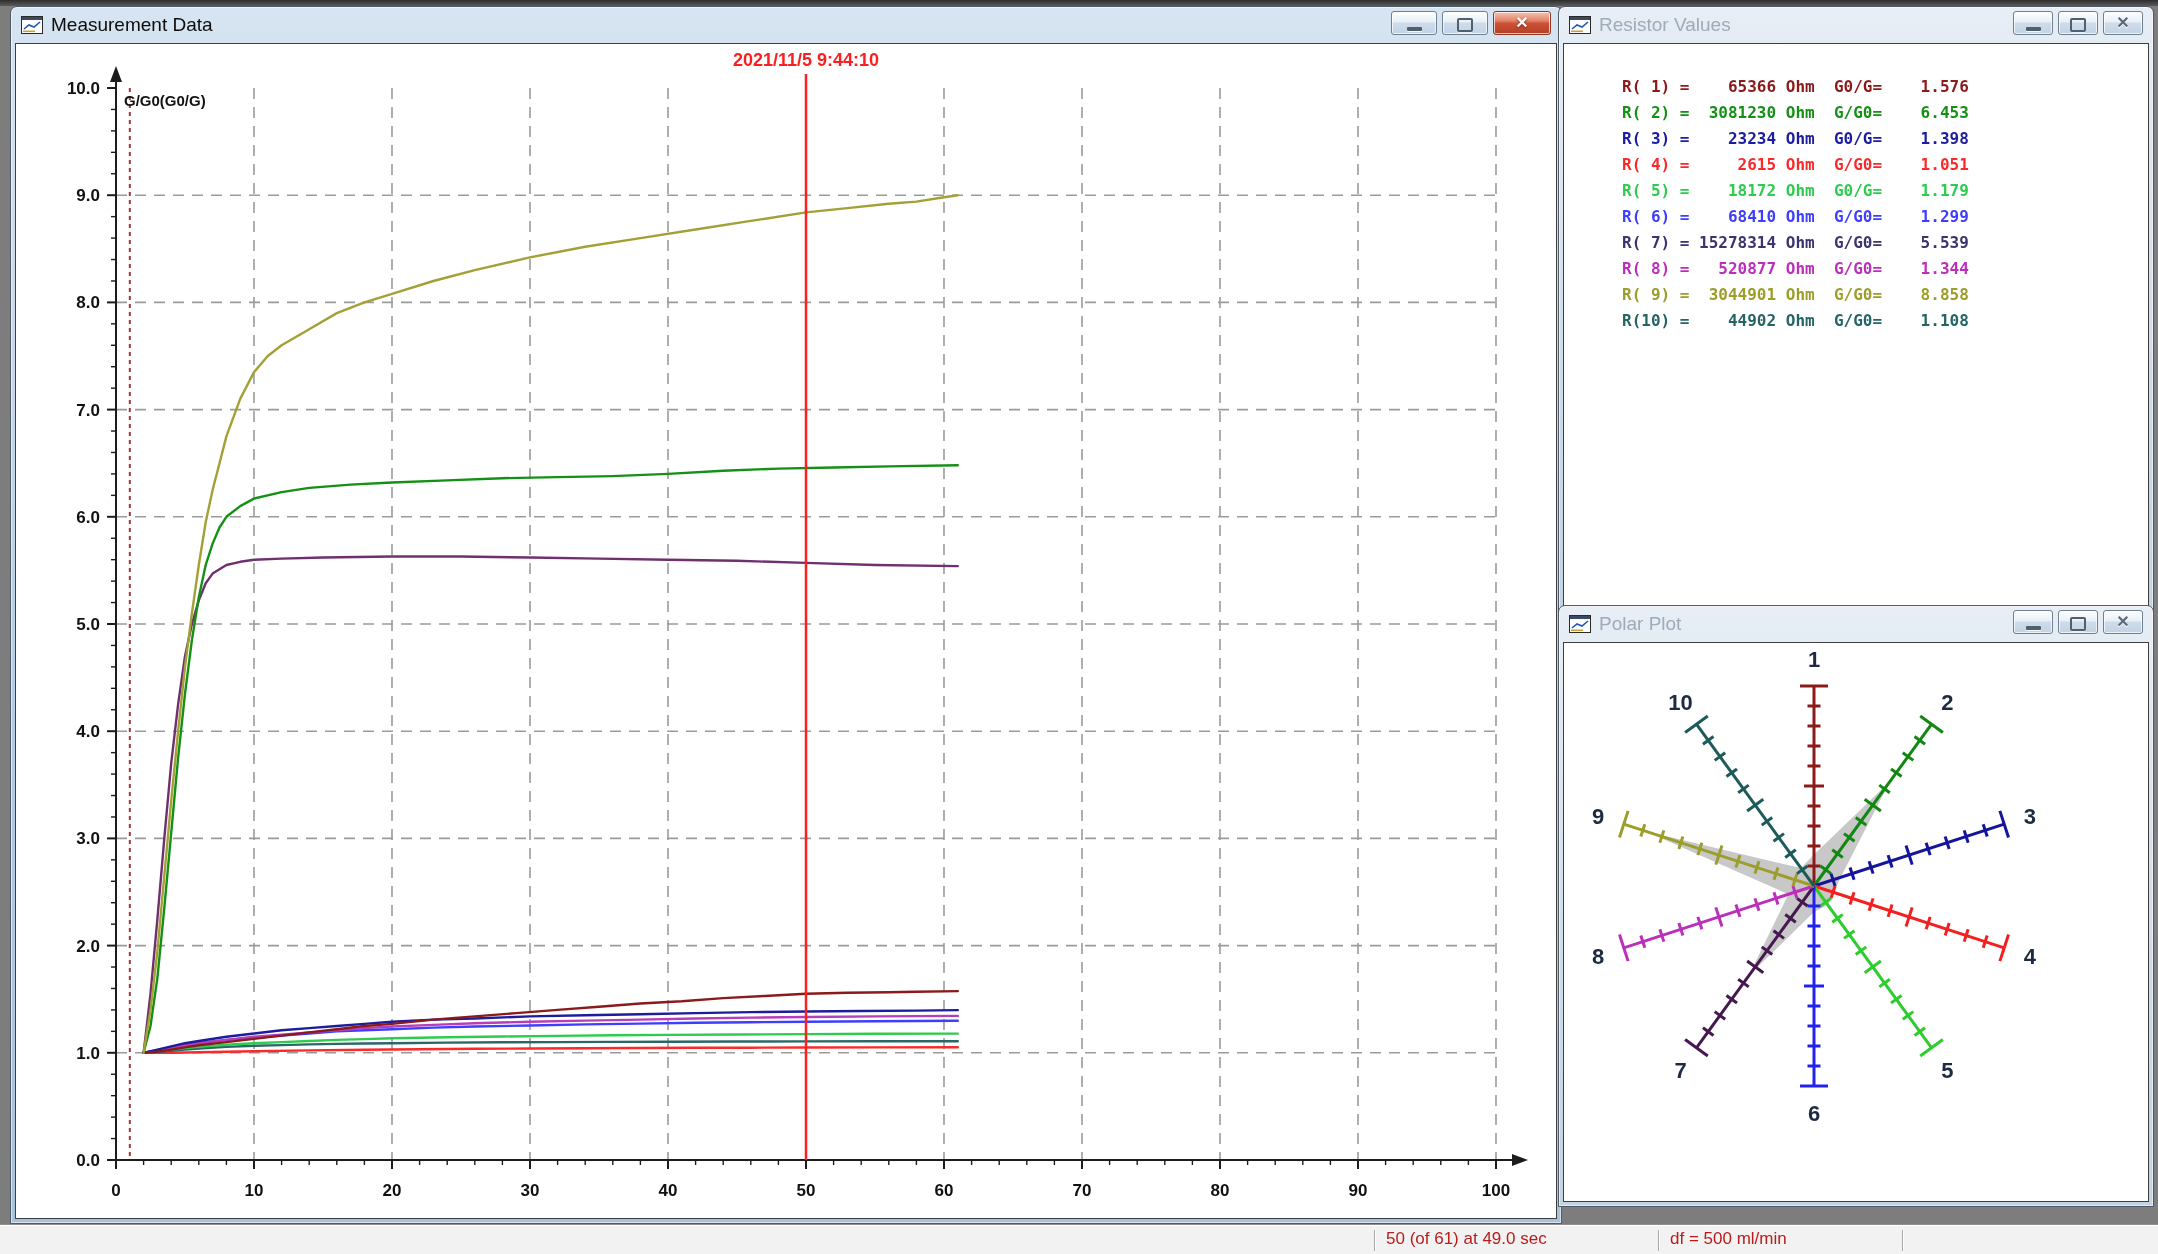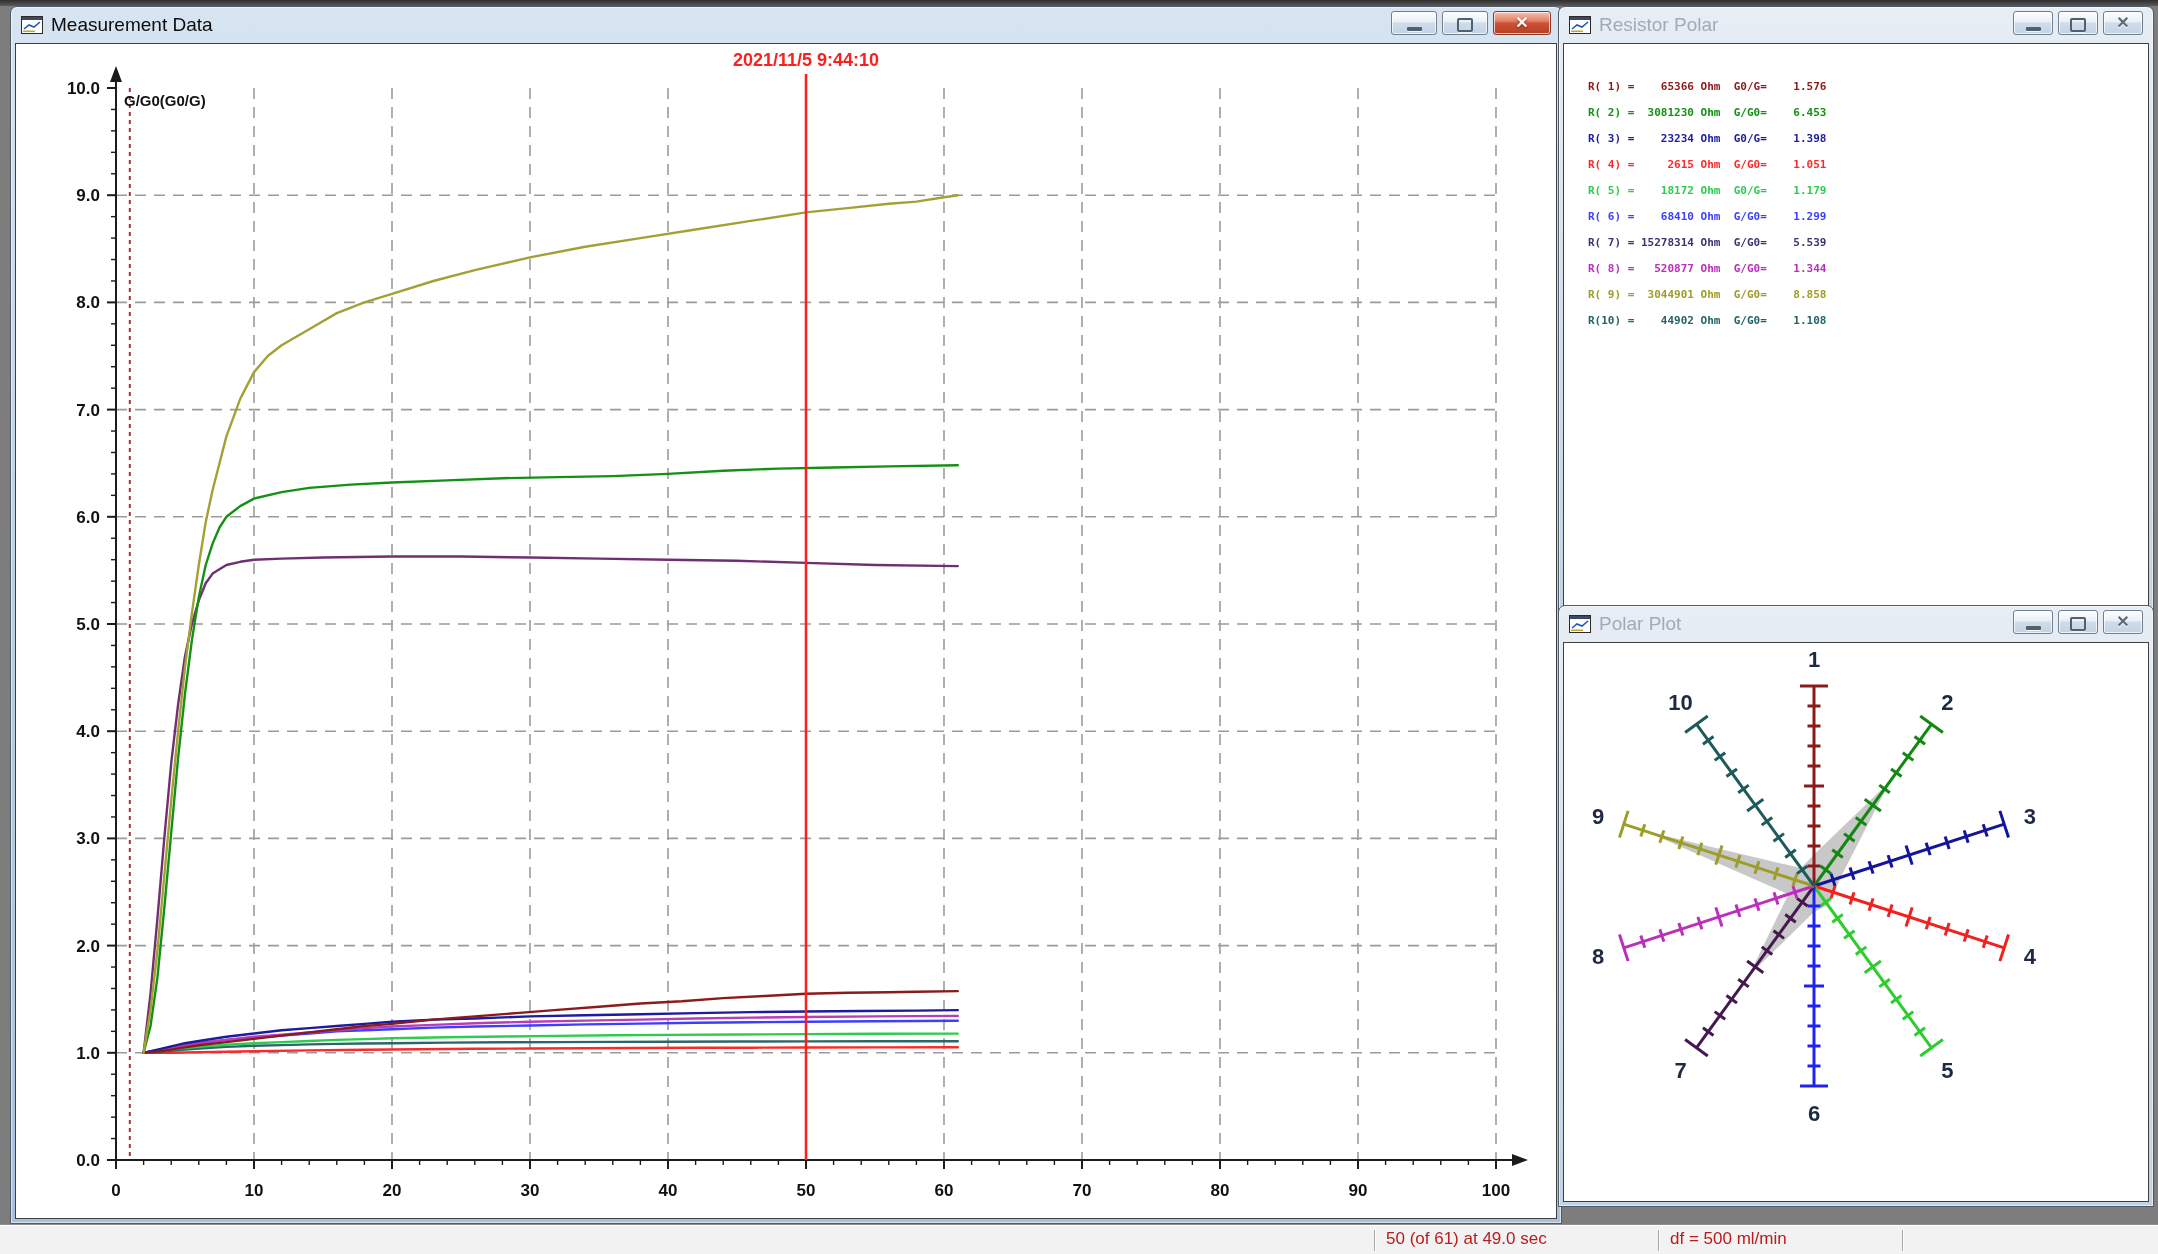--- a/index.html
+++ b/index.html
@@ -30,21 +30,21 @@
   .g-max{display:block;width:12px;height:10px;border:2px solid #51606f;border-radius:2px;
        margin:4px auto 0;box-shadow:0 1px 0 rgba(255,255,255,.6);background:transparent;}
   .g-x{display:block;text-align:center;font-weight:bold;font-size:16px;line-height:22px;}
   .close-red .g-x{color:#fff;text-shadow:0 1px 2px rgba(70,10,0,.65);}
   .gray-x{color:#5d6c7c;text-shadow:0 1px 0 #fff;}
   .client{position:absolute;left:4px;right:4px;top:36px;bottom:4px;background:#fff;
        border:1px solid #3f3f3f;overflow:hidden;}
   .client svg{display:block;}
   
   #resistor-list{padding:30px 0 0 24px;font-family:"DejaVu Sans Mono",monospace;
-       font-size:11px;font-weight:bold;line-height:26px;white-space:pre;}
+       font-size:16px;font-weight:bold;line-height:26px;white-space:pre;margin-left:34px;}
   
   #statusbar{position:absolute;left:0;top:1224px;width:2158px;height:30px;
        background:#f2f2f2;border-top:1px solid #8f8f8f;box-shadow:inset 0 1px 0 #fff;}
   .sb-sep{position:absolute;top:5px;bottom:4px;width:0;border-left:1px solid #a8a8a8;
        border-right:1px solid #fdfdfd;}
   .sb-text{position:absolute;top:4px;font-size:17px;color:#b91c1c;white-space:nowrap;}
 </style>
 </head>
 <body>
 
@@ -243,21 +243,21 @@
 <section class="win inactive" style="left:1558px;top:6px;width:594px;height:611px;">
   <header class="titlebar">
     <span class="app-icon">
       <svg viewBox="0 0 22 18" width="22" height="18">
         <rect x="0.5" y="0.5" width="21" height="17" fill="#ffffff" stroke="#2a2a2a"></rect>
         <rect x="1" y="1" width="20" height="3" fill="#3a4a66"></rect>
         <polyline points="3,13 8,9 13,11 19,6" fill="none" stroke="#2255bb" stroke-width="1.6"></polyline>
         <rect x="2" y="14.5" width="12" height="1.6" fill="#caa42a"></rect>
       </svg>
     </span>
-    <span class="title">Resistor Polar</span>
+    <span class="title">Resistor Values</span>
     <span class="controls">
       <button class="wbtn small">
           <i class="g-min"></i>
         </button>
       <button class="wbtn small">
           <i class="g-max"></i>
         </button>
       <button class="wbtn small">
           <span class="g-x gray-x">✕</span>
         </button>

